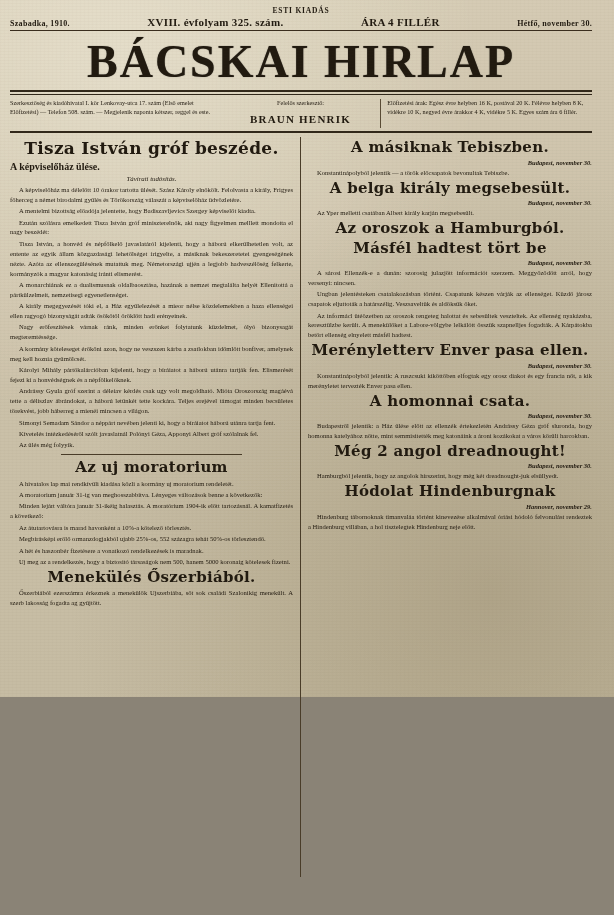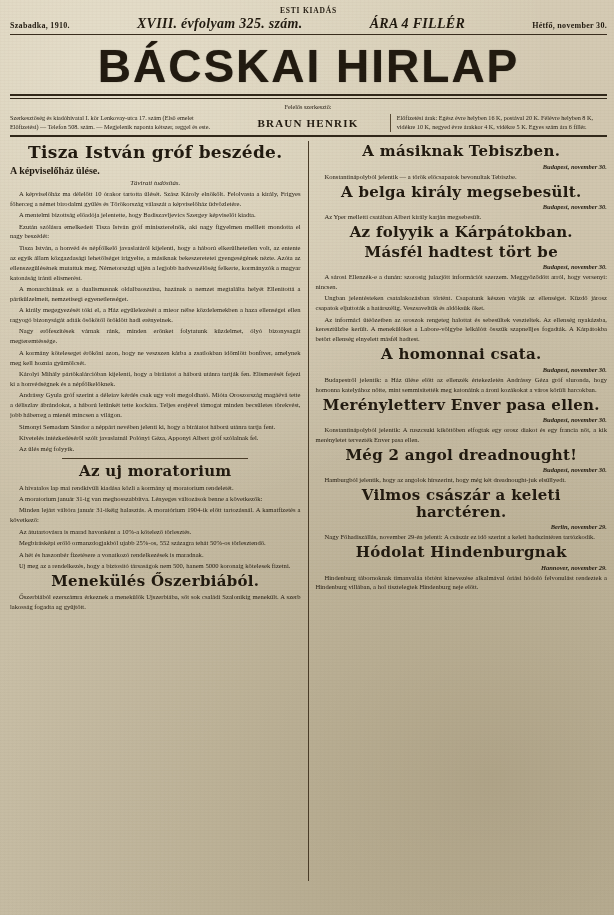--- a/index.html
+++ b/index.html
@@ -9,29 +9,29 @@
   }
   body {
     width: 614px;
     height: 915px;
     overflow: hidden;
     font-family: "Liberation Serif", serif;
   }
   .page {
     position: relative;
     width: 614px;
-    height: 915px;
+    height: 697px;
     background: #cfc6b0;
     background-image:
       radial-gradient(circle at 20% 10%, rgba(255,252,240,0.35), rgba(0,0,0,0) 45%),
       radial-gradient(circle at 80% 85%, rgba(120,105,75,0.30), rgba(0,0,0,0) 55%),
       linear-gradient(170deg, #d6cdb7 0%, #cbc1a9 40%, #c3b9a0 100%);
     color: #231c12;
     box-sizing: border-box;
-    padding: 6px 7px 0 10px;
+    padding: 6px 22px 0 10px;
     filter: contrast(1.02);
   }
   .grain {
     position: absolute;
     inset: 0;
     pointer-events: none;
     opacity: 0.25;
     background-image:
       repeating-linear-gradient(0deg, rgba(90,75,50,0.10) 0px, rgba(90,75,50,0.10) 1px, rgba(255,255,255,0) 1px, rgba(255,255,255,0) 3px),
       repeating-linear-gradient(90deg, rgba(90,75,50,0.07) 0px, rgba(90,75,50,0.07) 1px, rgba(255,255,255,0) 1px, rgba(255,255,255,0) 4px);
@@ -49,45 +49,44 @@
     display: flex;
     justify-content: space-between;
     align-items: baseline;
     font-size: 8px;
     font-weight: bold;
     letter-spacing: 0.3px;
     border-bottom: 1px solid #3a2f20;
     padding-bottom: 2px;
   }
   .top-line span { white-space: nowrap; }
-  .top-line .c { font-size: 14px; font-style: italic; }
+  .top-line .c { font-size: 11px; }
 
   .title {
     text-align: center;
-    font-family: Liberation Sans, sans-serif;
+    font-family: Liberation Serif, serif;
     font-weight: bold;
     font-size: 46px;
     letter-spacing: 2px;
     line-height: 1.05;
     margin: 7px 0 4px 0;
     text-shadow: 0 0 1px rgba(0,0,0,0.55);
   }
   .rule-d {
     border-top: 2px solid #332a1c;
     border-bottom: 1px solid #332a1c;
     height: 2px;
     margin-bottom: 4px;
   }
   .head-info {
     display: flex;
     font-size: 6.2px;
     line-height: 1.45;
     padding-bottom: 3px;
     border-bottom: 2px solid #332a1c;
-    align-items: flex-end;
   }
   .head-info .hi-l { width: 36%; padding-right: 6px; }
   .head-info .hi-c { width: 28%; text-align: center; }
   .head-info .hi-r { width: 36%; text-align: left; padding-left: 6px; border-left: 1px solid #5a4c36;}
   .hi-c .label { font-size: 6.2px; }
   .hi-c .editor {
     font-size: 11px;
     font-weight: bold;
     letter-spacing: 1.2px;
     margin-top: 4px;
@@ -228,51 +227,46 @@
         <p class="bd">Konstantinápolyból jelentik — a török előcsapatok bevonultak Tebiszbe.</p>
       </div>
 
       <div>
         <h2 class="hl s2">A belga király megsebesült.</h2>
         <div class="dateline">Budapest, november 30.</div>
         <p class="bd">Az Yper melletti csatában Albert király karján megsebesült.</p>
       </div>
 
       <div>
-        <h2 class="hl s2">Az folyyik a Kárpátokban.</h2>
+        <h2 class="hl s2">Az oroszok a Hamburgból.</h2>
         <h2 class="hl s2">Másfél hadtest tört be</h2>
         <div class="dateline">Budapest, november 30.</div>
         <p class="bd">A sárosi Ellenzék-e a dunán: szorosig julazjött információt szerzem. Meggyőződött arról, hogy versenyi: nincsen.</p>
         <p class="bd">Ungban jelentésteken csatalakozásban történt. Csapatunk készen várják az ellenséget. Küzdő járosz csapatok eljuttoták a határszélig. Veszsaveltük és aldöksük őket.</p>
         <p class="bd">Az informácl ütéözetben az oroszok rengeteg halottat és sebesültek veszteltek. Az ellenség nyakázsba, keresztülzbe került. A menekülőket a Labore-völgybe lelkálótt összük szapnelljes fogadták. A Kárpátokba betört ellenség elnyelett másfél hadtest.</p>
       </div>
 
       <div>
+        <h2 class="hl s2">Merényletterv Enver pasa ellen.</h2>
+        <div class="dateline">Budapest, november 30.</div>
+        <p class="bd">Konstantinápolyból jelentik: A ruszcsuki kiköttőben elfogtak egy orosz diakot és egy francia nőt, a kik merényletet tervezték Enver pasa ellen.</p>
+      </div>
+
+      <div>
         <h2 class="hl s2">A homonnai csata.</h2>
         <div class="dateline">Budapest, november 30.</div>
         <p class="bd">Budapestről jelentik: a Ház ülése előtt az ellenzék értekezletén Andrássy Géza gróf sluronda, hogy homonna katelyához nőtte, mint semmisitették meg katonáink a ároni kozákokat a város körüli harcokban.</p>
       </div>
 
       <div>
-        <h2 class="hl s2">Merényletterv Enver pasa ellen.</h2>
-        <div class="dateline">Budapest, november 30.</div>
-        <p class="bd">Konstantinápolyból jelentik: A ruszcsuki kiköttőben elfogtak egy orosz diakot és egy francia nőt, a kik merényletet tervezték Enver pasa ellen.</p>
-      </div>
-
-      <div>
         <h2 class="hl s2">Még 2 angol dreadnought!</h2>
         <div class="dateline">Budapest, november 30.</div>
         <p class="bd">Hamburgból jelentik, hogy az angolok hírszerint, hogy még két dreadnought-juk elsüllyedt.</p>
       </div>
 
-      <div>
-        <h2 class="hl s2">Vilmos császár a keleti harctéren.</h2>
-        <div class="dateline">Berlin, november 29.</div>
-        <p class="bd">Nagy Főhadiszállás, november 29-én jelenti: A császár ez idő szerint a keleti hadszíntéren tartózkodik.</p>
-      </div>
 
       <div>
         <h2 class="hl s2">Hódolat Hindenburgnak</h2>
         <div class="dateline">Hannover, november 29.</div>
         <p class="bd">Hindenburg tábornoknak tímanvaláa történt kinevezése alkalmával óriási hódoló felvonulást rendeztek a Hindenburg villában, a hol tisztelegtek Hindenburg neje előtt.</p>
       </div>
 
     </div>
   </div>
 </div>

